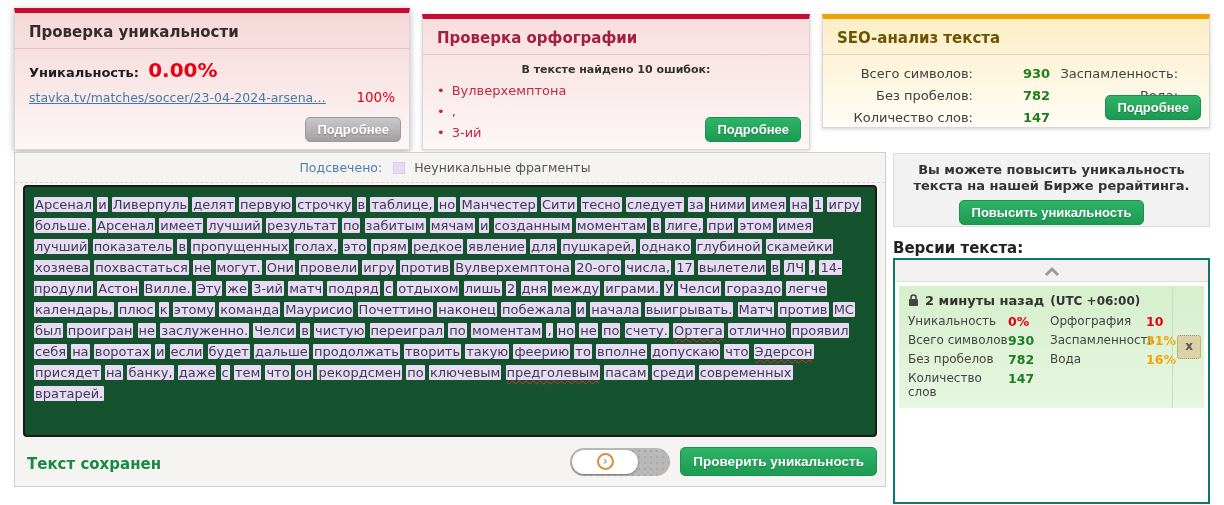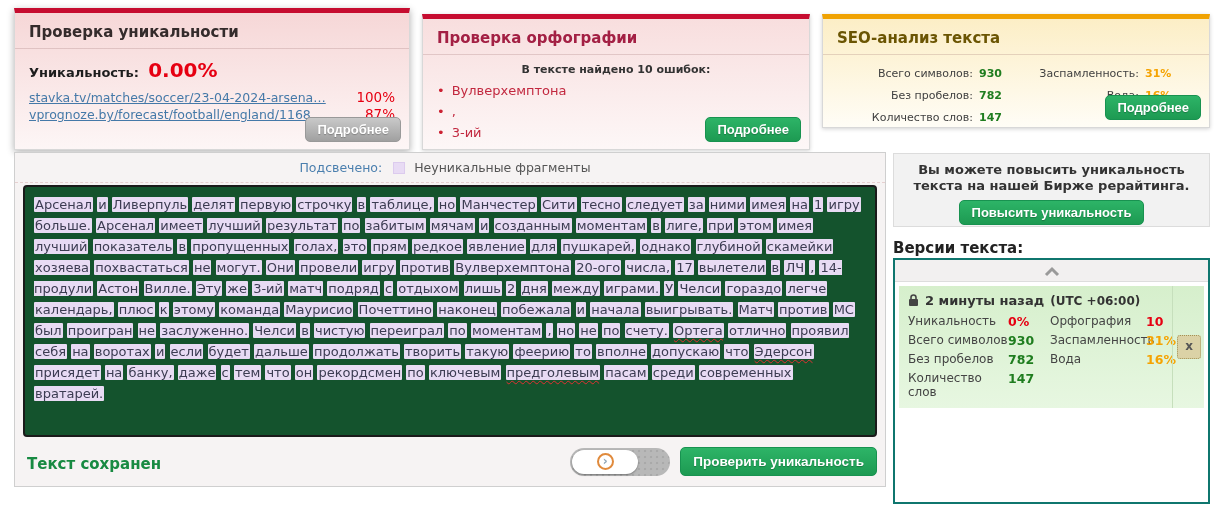--- a/index.html
+++ b/index.html
@@ -30,21 +30,21 @@
   .spell-list { list-style:none; padding:0 14px; }
   .spell-list li { font-size:13px; color:#c2283f; line-height:21px; }
   .spell-list li::before { content:"•"; color:#cc2233; margin-right:7px; }
 
   #panel-seo { left:822px; top:14px; width:388px; height:114px;
       border-top:5px solid #f0a202;
       background:linear-gradient(#fceec6,#fffdf6); }
   #panel-seo h2 { color:#6b5503; }
   .seo-cols { display:flex; padding:8px 10px 0 0; }
   .seo-col { flex:1; }
-  .seo-row { display:flex; line-height:22px; font-size:11px; }
+  .seo-row { display:flex; line-height:22px; font-size:13px;gap:44px; }
   .seo-row .lbl { color:#3f3f3f; text-align:right; }
   .seo-col-l .lbl { width:150px; }
   .seo-col-r .lbl { width:128px; }
   .seo-row .val { font-weight:bold; margin-left:6px; }
 
   .val-green { color:#1f7d1f; }
   .val-orange { color:#f5a302; }
   .val-red { color:#e60012; }
 
   .btn { position:absolute; right:8px; bottom:7px; padding:4px 11px;
@@ -107,24 +107,20 @@
   <h2>Проверка уникальности</h2>
   <div class="uniq-row">
     <span class="uniq-label">Уникальность:</span>
     <span class="uniq-value">0.00%</span>
   </div>
   <div class="match-list">
     <div class="match-row">
       <a href="#">stavka.tv/matches/soccer/23-04-2024-arsena…</a>
       <span class="match-pct">100%</span>
     </div>
-    <div class="match-row">
-      <a href="#">vprognoze.by/forecast/football/england/1168…</a>
-      <span class="match-pct">87%</span>
-    </div>
   </div>
   <button class="btn btn-gray">Подробнее</button>
 </div>
 
 <div id="panel-spell" class="panel">
   <h2>Проверка орфографии</h2>
   <div class="spell-summary">В тексте найдено 10 ошибок:</div>
   <ul class="spell-list">
     <li>Вулверхемптона</li>
     <li>,</li>

